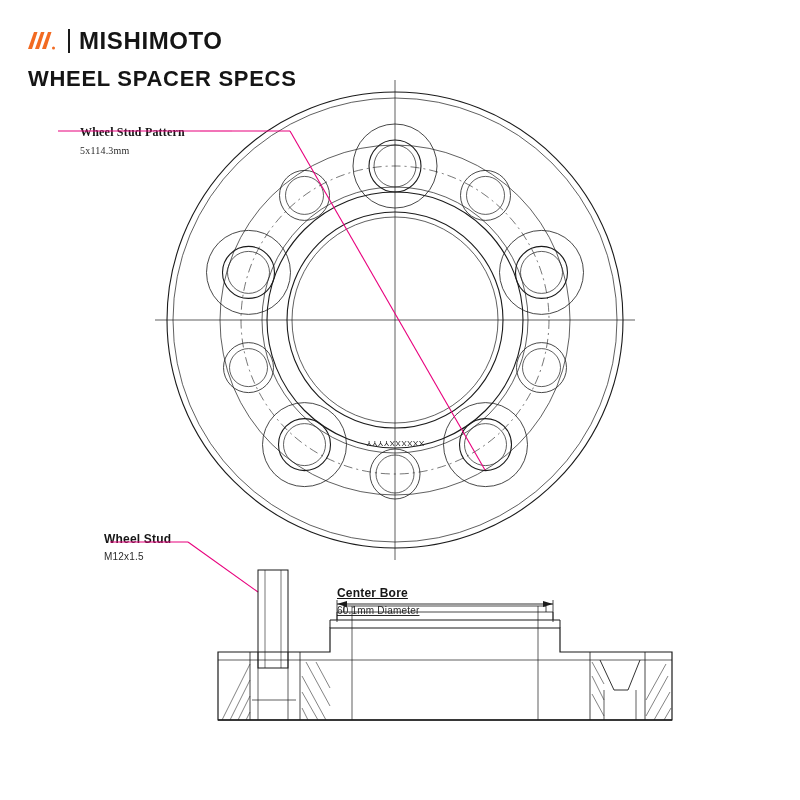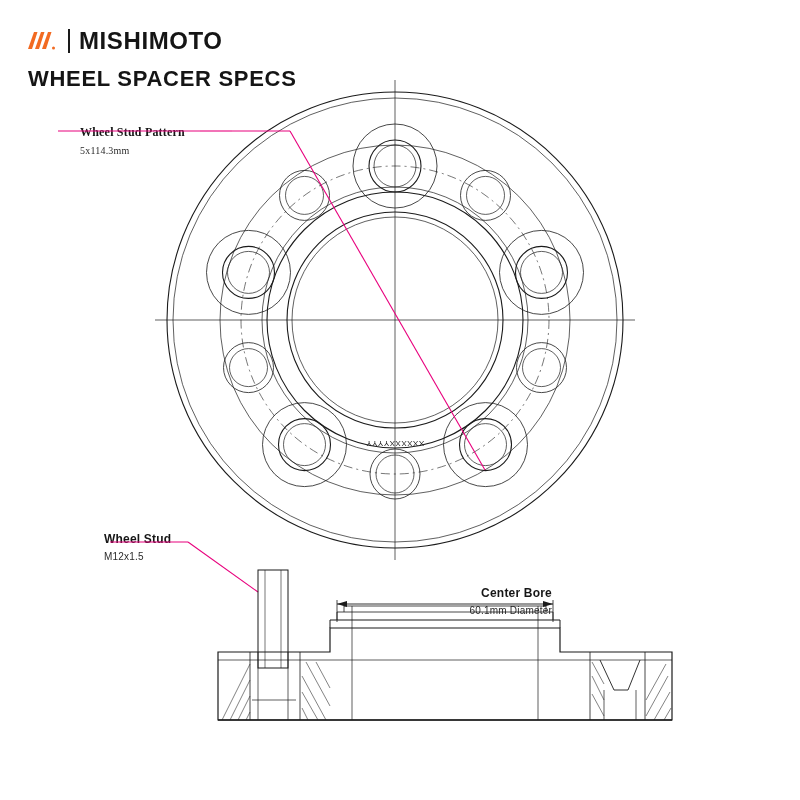--- a/index.html
+++ b/index.html
@@ -80,21 +80,21 @@
   }
   #callout-stud-pattern { left: 80px; top: 125px; font-family: Liberation Serif, serif; }
   #callout-wheel-stud  { left: 104px; top: 532px; }
   #callout-center-bore {
     left: 337px;
     top: 586px;
     width: 215px;
     text-align: center;
   }
   #callout-center-bore .c-title,
-  #callout-center-bore .c-value { text-align: right; }
+  #callout-center-bore .c-value { text-align: left; text-decoration: underline; }
 
   svg.overlay {
     position: absolute;
     left: 0;
     top: 0;
     width: 800px;
     height: 800px;
   }
   .hatch-label {
     font-family: "Liberation Sans", sans-serif;

